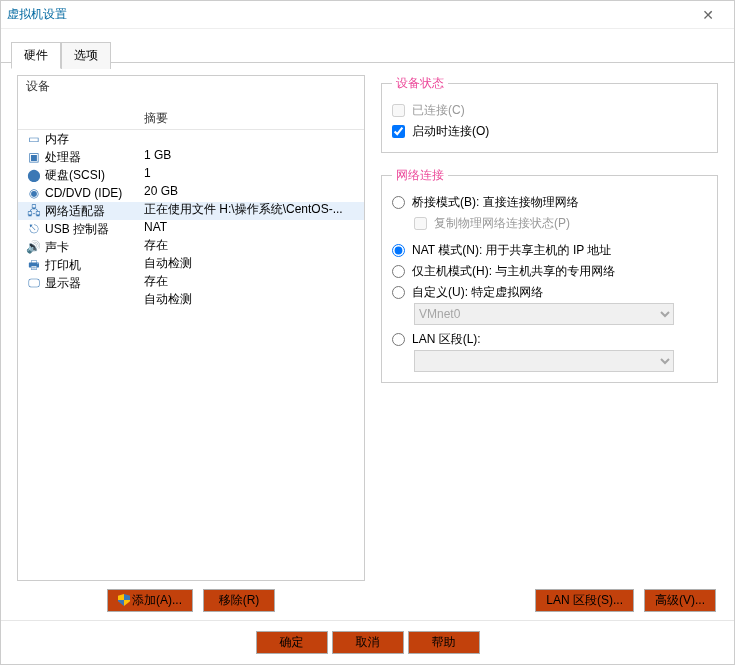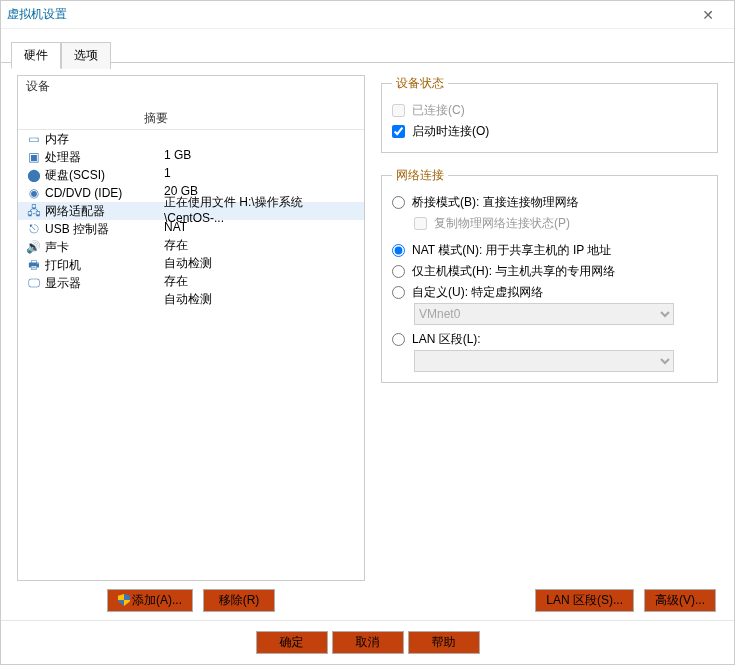--- a/index.html
+++ b/index.html
@@ -9,31 +9,31 @@
 .titlebar .close { margin-left: auto; width: 40px; text-align: center; color: #666; font-size: 14px; }
 .tabs { display: flex; padding-top: 6px; padding-left: 10px; border-bottom: 1px solid #ccc; }
 .tab { padding: 4px 12px; border: 1px solid #ccc; border-bottom: none; margin-right: 0; background: #f7f7f7; cursor: pointer; position: relative; top: 7px; }
 .tab.active { background: #fff; border-bottom: 1px solid #fff; }
 .body { flex: 1; display: flex; padding: 12px 16px 8px 16px; gap: 16px; }
 .left { flex: 0 0 348px; display: flex; flex-direction: column; border-radius: 31px; }
 .devlist { flex: 1; border: 1px solid #ccc; background: #fff; }
 .dl-head { display: flex; padding: 2px 6px; border-bottom: 1px solid #e6e6e6; color: #333; }
 .col-dev { width: 120px; padding-left: 2px; }
 .col-sum { flex: 1; margin-top: 32px; }
-.dl-row { display: flex; align-items: center; padding: 1px 6px; height: 18px; cursor: default; gap: 20px; }
+.dl-row { display: flex; align-items: center; padding: 1px 6px; height: 18px; cursor: default; }
 .dl-row.selected { background: #e6f0fb; }
 .icon { width: 16px; height: 14px; margin-right: 3px; display: inline-flex; align-items: center; justify-content: center; color: #3b78b5; }
 .left-btns { display: flex; justify-content: center; gap: 10px; margin-top: 8px; }
 button.win { padding: 2px 10px; min-width: 72px; border: 1px solid #adadad; background: #c2410c; font-family: inherit; cursor: pointer; }
 .shield { display:inline-block; width:12px; height:12px; vertical-align:-2px; margin-right:2px;
   background: conic-gradient(#3b78b5 0 90deg,#ffc107 90deg 180deg,#3b78b5 180deg 270deg,#ffc107 270deg 360deg);
   clip-path: polygon(50% 0,100% 15%,100% 60%,50% 100%,0 60%,0 15%); }
 .right { flex: 1; display: flex; flex-direction: column; gap: 14px; }
 fieldset { border: 1px solid #ccc; padding: 8px 10px 10px 10px; margin: 0; }
-legend { color: #a16207; padding: 0 4px; }
+legend { color: #ec4899; padding: 0 4px; }
 label.line { display: flex; align-items: center; gap: 3px; padding: 2px 0; }
 label.line input { margin: 0 4px 0 0; }
 .indent { margin-left: 22px; }
 .disabled { color: #999; }
 select.win { width: 260px; height: 22px; margin-left: 22px; border: 1px solid #bbb; background: #eaeaea; }
 .right-btns { display: flex; justify-content: flex-end; gap: 10px; margin-top: auto; padding-right: 2px; }
 .footer { display: flex; justify-content: center; gap: 4px; padding: 10px 16px; border-top: 1px solid #e6e6e6; }
 </style>
 </head>
 <body>

